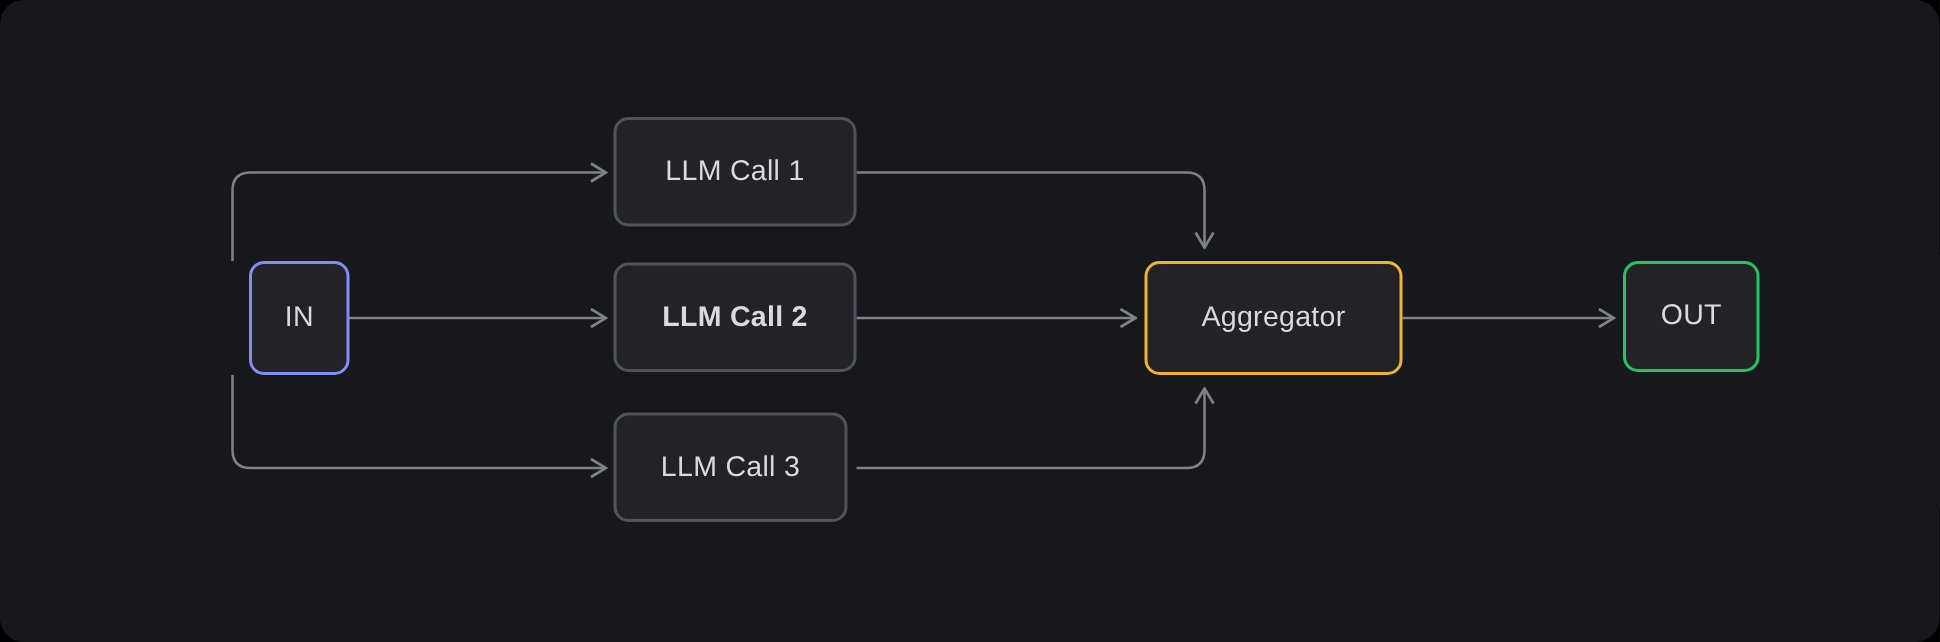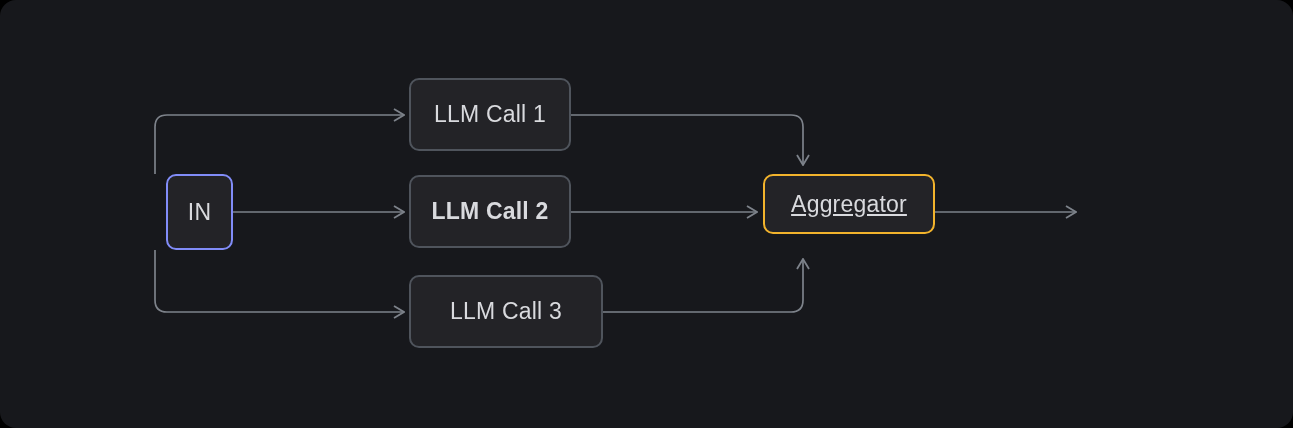--- a/index.html
+++ b/index.html
@@ -41,30 +41,30 @@
   }
   .node {
     position: absolute;
     display: flex;
     align-items: center;
     justify-content: center;
     background: var(--node-bg);
     border: 2px solid var(--node-border);
     border-radius: 10px;
     color: var(--text);
-    font-size: 23px;
+    font-size: 19px;
     font-weight: 500;
     letter-spacing: 0.2px;
     white-space: nowrap;
   }
   .node-in         { left: 121px; top: 174px; width: 67px;  height: 76px; border-color: var(--accent-in); margin-left: 45px; }
   .node-llm-1      { left: 409px; top: 78px;  width: 162px; height: 73px; }
   .node-llm-2      { left: 409px; top: 175px; width: 162px; height: 73px; font-weight: bold; }
-  .node-llm-3      { left: 409px; top: 275px; width: 194px; height: 73px; }
-  .node-aggregator { left: 763px; top: 174px; width: 172px; height: 60px; border-color: var(--accent-aggregator); text-decoration: underline; }
+  .node-llm-3      { left: 409px; top: 275px; width: 156px; height: 73px; }
+  .node-aggregator { left: 763px; top: 174px; width: 172px; height: 76px; border-color: var(--accent-aggregator); }
   .node-out        { left: 1082px; top: 174px; width: 91px; height: 74px; border-color: var(--accent-out); }
 </style>
 </head>
 <body>
 
 <div class="canvas">
 
   <svg class="edges-layer" viewBox="0 0 1293 428" xmlns="http://www.w3.org/2000/svg" aria-hidden="true">
     <defs>
       <marker id="arrowhead" viewBox="0 0 12 14" refX="11" refY="7" markerWidth="12" markerHeight="14" markerUnits="userSpaceOnUse" orient="auto-start-reverse">
@@ -93,14 +93,17 @@
   </div>
 
   <div class="node node-llm-3">
     <span>LLM Call 3</span>
   </div>
 
   <div class="node node-aggregator">
     <span>Aggregator</span>
   </div>
 
+  <div class="node node-out">
+    <span>OUT</span>
+  </div>
 
 </div>
 
 </body></html>

